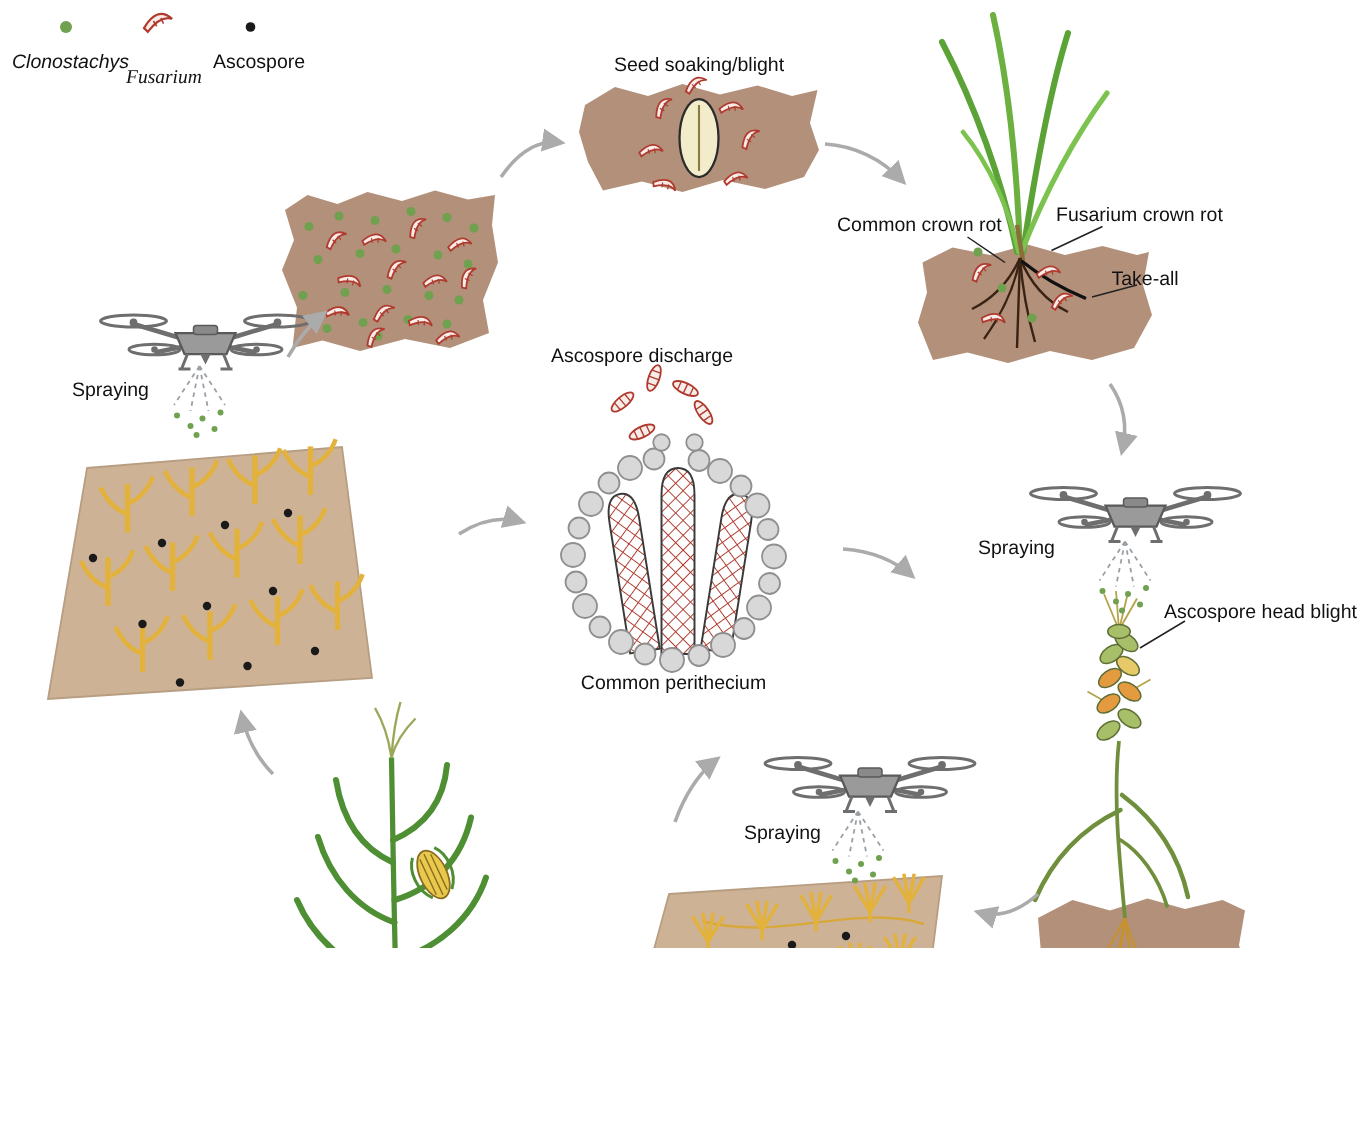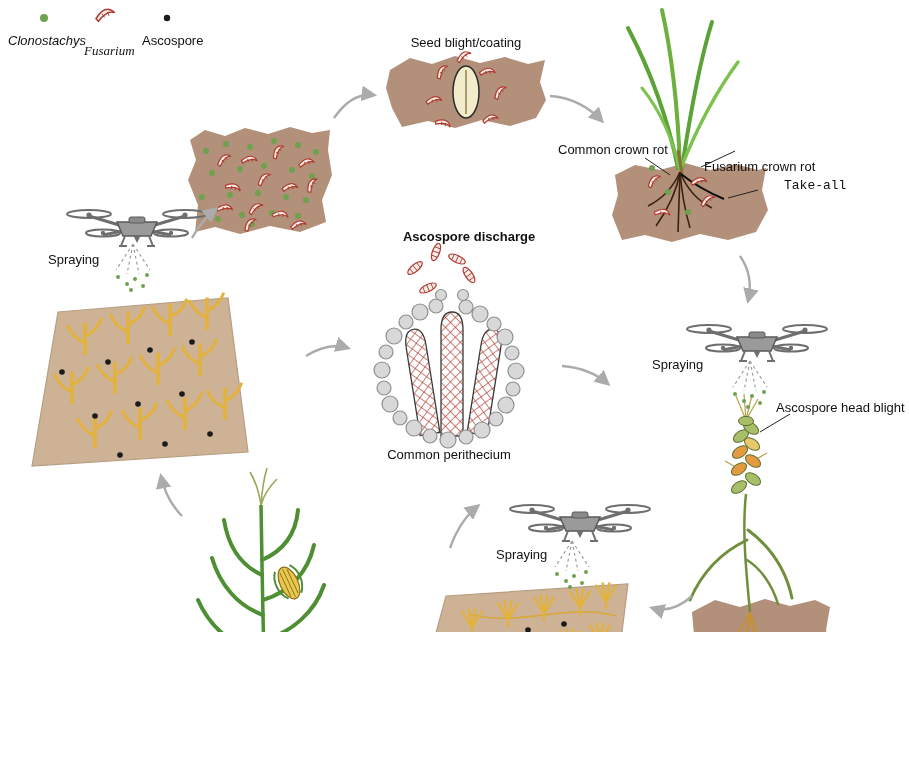--- a/index.html
+++ b/index.html
@@ -369,28 +369,28 @@
     <line x1="735" y1="151" x2="701" y2="167"></line>
     <line x1="758" y1="190" x2="728" y2="198"></line>
     <line x1="790" y1="414" x2="760" y2="432"></line>
   </g>
 </svg>
 
 <span class="lbl italic" style="left:8px; top:34px;">Clonostachys</span>
 <span class="lbl italic" style="left:84px; top:44px;font-family:Liberation Serif, serif;">Fusarium</span>
 <span class="lbl" style="left:142px; top:34px;">Ascospore</span>
 
-<span class="lbl center" style="left:386px; top:36px; width:160px;">Seed blight/coating</span>
+<span class="lbl center" style="left:386px; top:36px; width:160px;">Seed soaking/blight</span>
 
 <span class="lbl" style="left:558px; top:143px;">Common crown rot</span>
-<span class="lbl" style="left:704px; top:136px;margin-top:24px;">Fusarium crown rot</span>
-<span class="lbl" style="left:784px; top:179px;font-family:Liberation Mono, monospace;">Take-all</span>
+<span class="lbl" style="left:704px; top:136px;">Fusarium crown rot</span>
+<span class="lbl" style="left:741px; top:179px;">Take-all</span>
 
 <span class="lbl" style="left:48px; top:253px;">Spraying</span>
 <span class="lbl" style="left:652px; top:358px;">Spraying</span>
 <span class="lbl" style="left:496px; top:548px;">Spraying</span>
 
-<span class="lbl center" style="left:388px; top:230px; width:162px;font-weight:bold;">Ascospore discharge</span>
+<span class="lbl center" style="left:347px; top:230px; width:162px;">Ascospore discharge</span>
 <span class="lbl center" style="left:368px; top:448px; width:162px;">Common perithecium</span>
 
 <span class="lbl" style="left:776px; top:401px;">Ascospore head blight</span>
 
 </div>
 
 </body></html>

